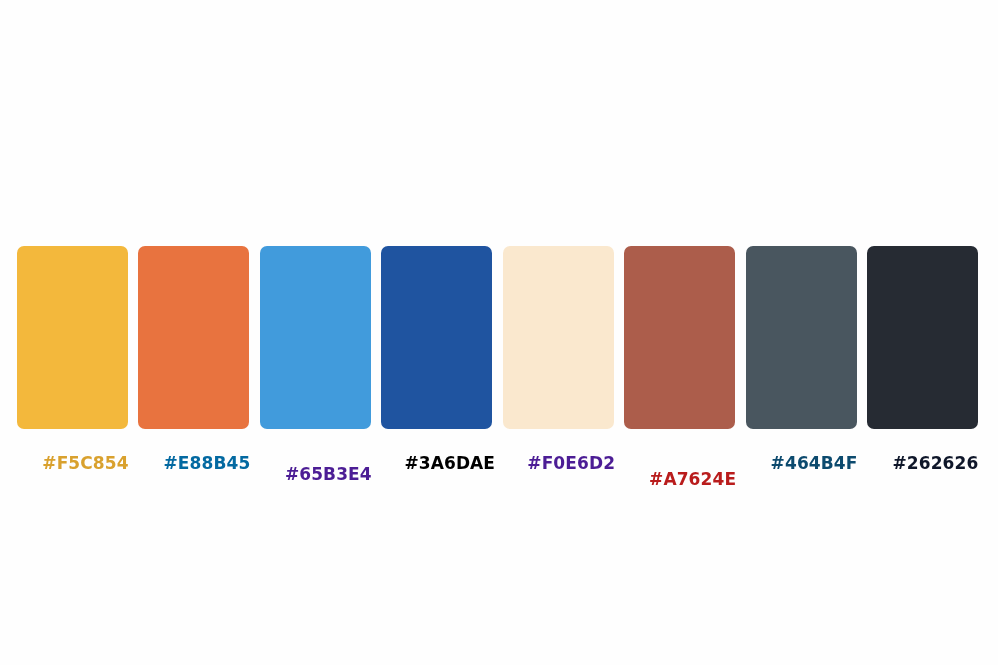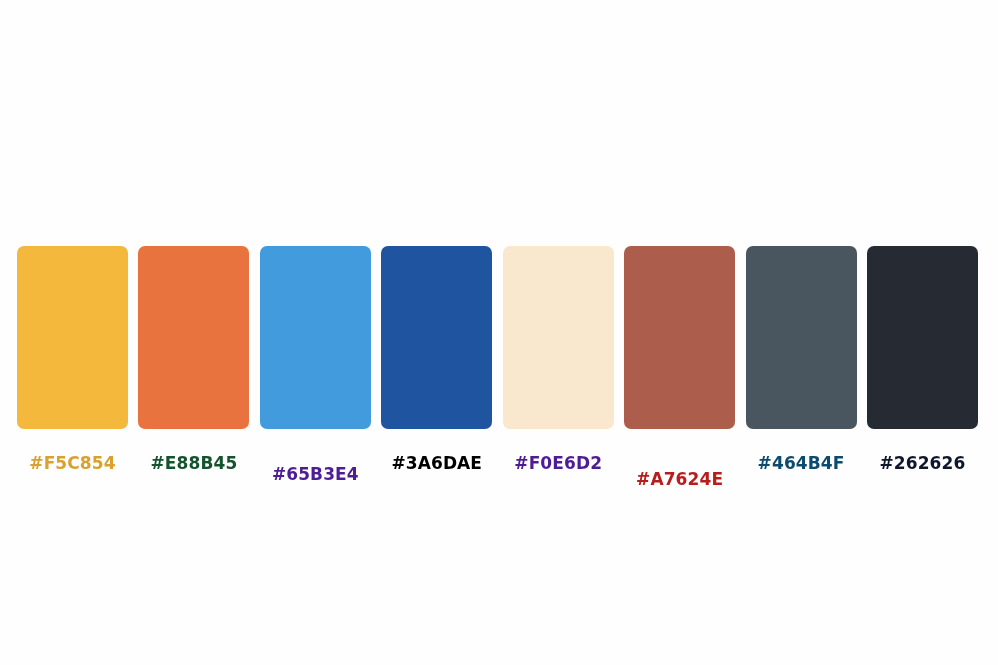--- a/index.html
+++ b/index.html
@@ -44,21 +44,21 @@
 
   .swatch-chip {
     width: 111px;
     height: 183px;
     border-radius: 7px;
     box-sizing: border-box;
   }
 
   .label-row {
     position: absolute;
-    left: 17px;
+    left: 30px;
     top: 452px;
     width: 961px;
     height: 30px;
     display: flex;
     flex-direction: row;
     justify-content: space-between;
     align-items: flex-start;
   }
 
   .label-cell {
@@ -107,21 +107,21 @@
     <div class="swatch-cell">
       <div class="swatch-chip" style="background-color: rgb(38, 43, 51);"></div>
     </div>
   </div>
 
   <div class="label-row">
     <div class="label-cell">
       <span class="hex-label" style="color: rgb(217, 161, 46);">#F5C854</span>
     </div>
     <div class="label-cell">
-      <span class="hex-label" style="color: #14532d;">#E88B45</span>
+      <span class="hex-label" style="color: #0369a1;">#E88B45</span>
     </div>
     <div class="label-cell">
       <span class="hex-label" style="color: #4c1d95; margin-top: 11px;">#65B3E4</span>
     </div>
     <div class="label-cell">
       <span class="hex-label" style="color: #000000;">#3A6DAE</span>
     </div>
     <div class="label-cell">
       <span class="hex-label" style="color: #4c1d95;">#F0E6D2</span>
     </div>

